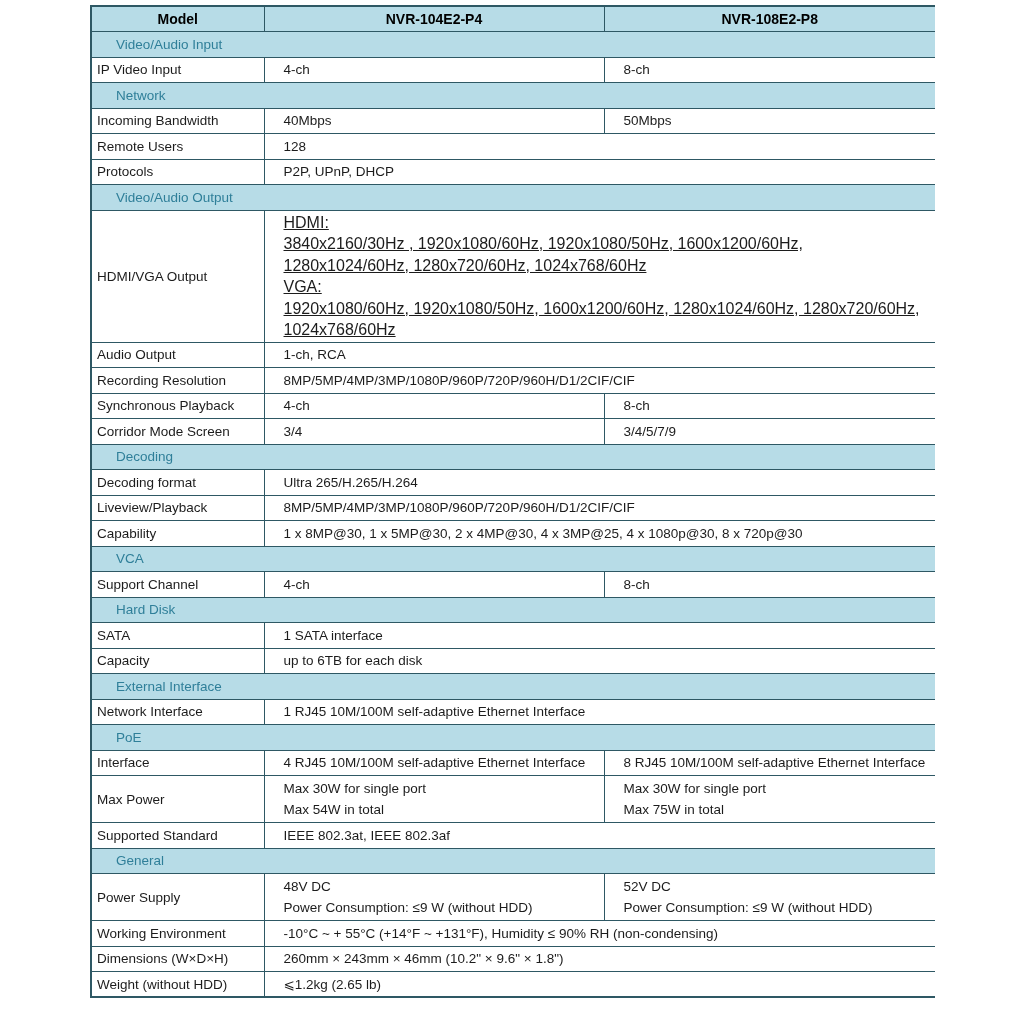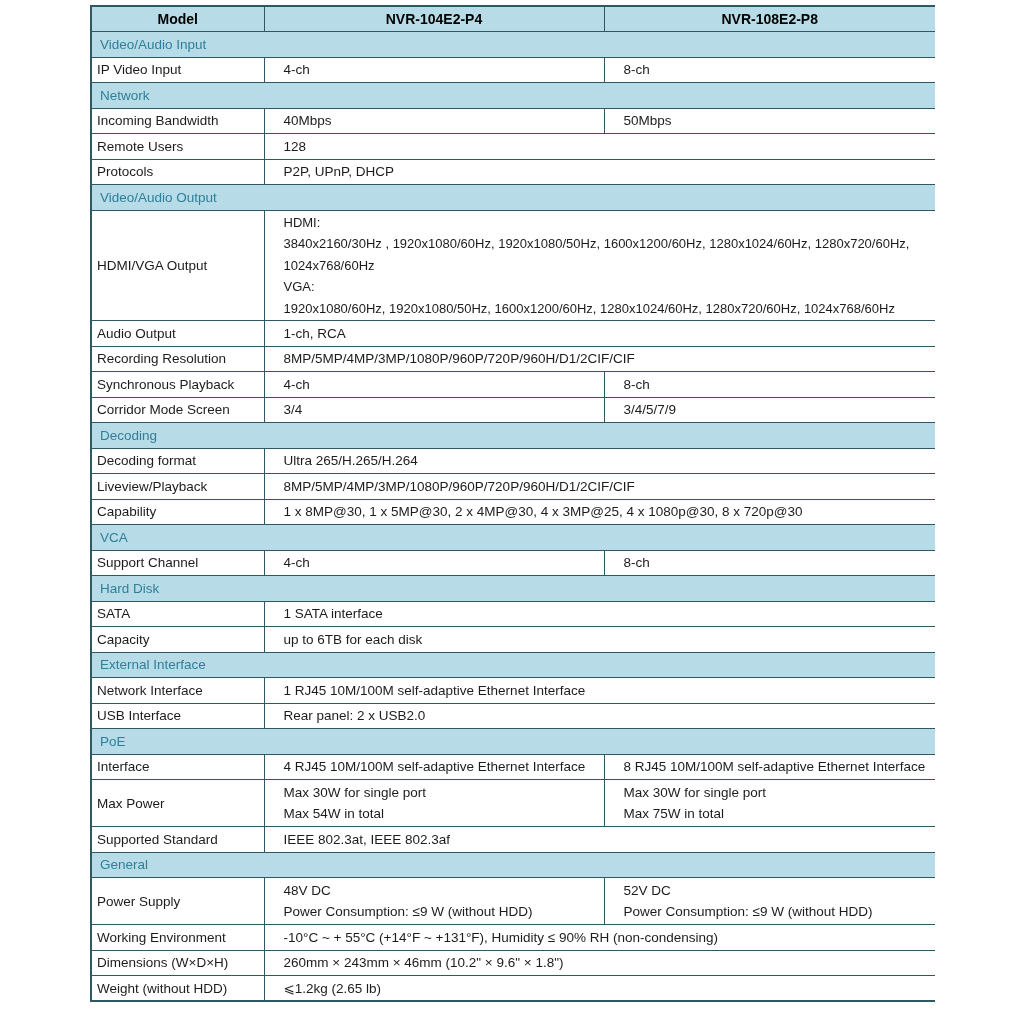--- a/index.html
+++ b/index.html
@@ -8,24 +8,24 @@
   table.spec{border-collapse:collapse;table-layout:fixed;width:844px;
              border:2px solid #2e5864;border-right:0;}
   col.c1{width:173px} col.c2{width:340px} col.c3{width:331px}
   td{border:1px solid #2e5864;font-size:13.5px;color:#1c1c1c;
      padding:1px 8px;vertical-align:middle;overflow:hidden;}
   td.edge{border-right:0;margin-top:34px;}
   tr.rh{height:25.5px;}
   tr.h5{height:108px;}
   tr.h2{height:47px;}
   td.hd{background:#b7dce7;color:#000000;font-weight:bold;font-size:14px;text-align:center;}
-  td.sec{background:#b7dce7;color:#2f7f99;font-size:13.5px;padding-left:8px;}
+  td.sec{background:#b7dce7;color:#2f7f99;font-size:13.5px;padding-left:24px;}
   td.lbl{padding-left:5px;}
   td.val{padding-left:19px;}
-  .lines span{display:block;line-height:21.5px;font-size:13px;}
+  .lines span{display:block;line-height:21.5px;font-size:16px;text-decoration:underline;}
   .dbl span{display:block;line-height:21.5px;}
 </style>
 </head>
 <body>
 
 <div class="page">
 <table class="spec">
   <colgroup>
         <col class="c1">
         <col class="c2">
@@ -151,24 +151,20 @@
 
   <tr class="rh">
     <td class="sec edge" colspan="3">External Interface</td>
   </tr>
 
   <tr class="rh">
     <td class="lbl">Network Interface</td>
     <td class="val edge" colspan="2">1 RJ45 10M/100M self-adaptive Ethernet Interface</td>
   </tr>
 
-  <tr class="rh">
-    <td class="lbl">USB Interface</td>
-    <td class="val edge" colspan="2">Rear panel: 2 x USB2.0</td>
-  </tr>
 
   <tr class="rh">
     <td class="sec edge" colspan="3">PoE</td>
   </tr>
 
   <tr class="rh">
     <td class="lbl">Interface</td>
     <td class="val">4 RJ45 10M/100M self-adaptive Ethernet Interface</td>
     <td class="val edge">8 RJ45 10M/100M self-adaptive Ethernet Interface</td>
   </tr>

